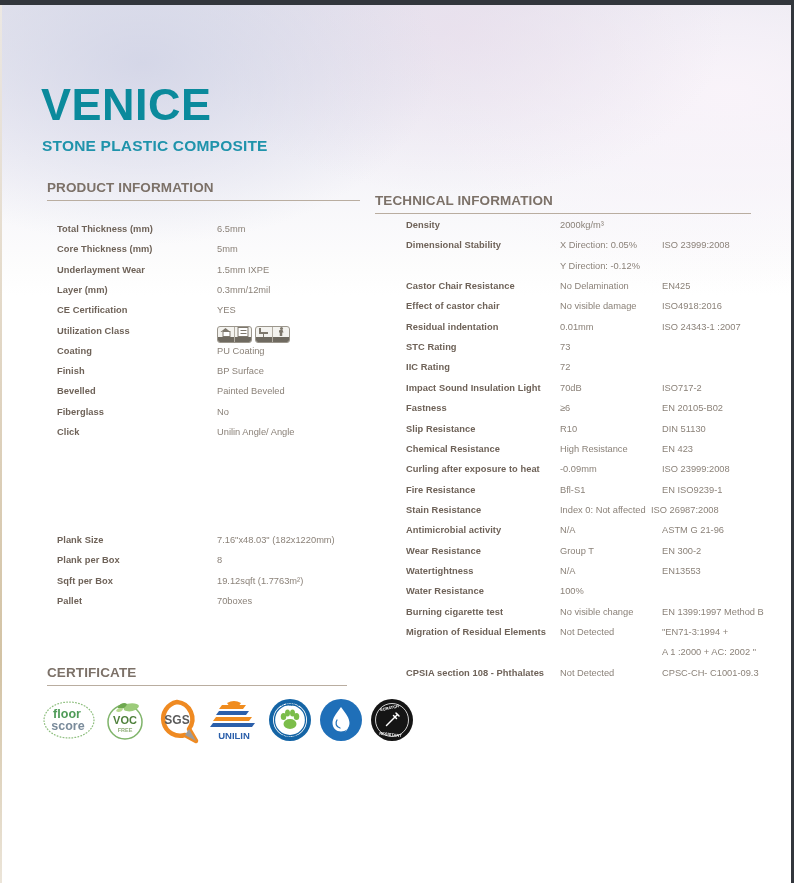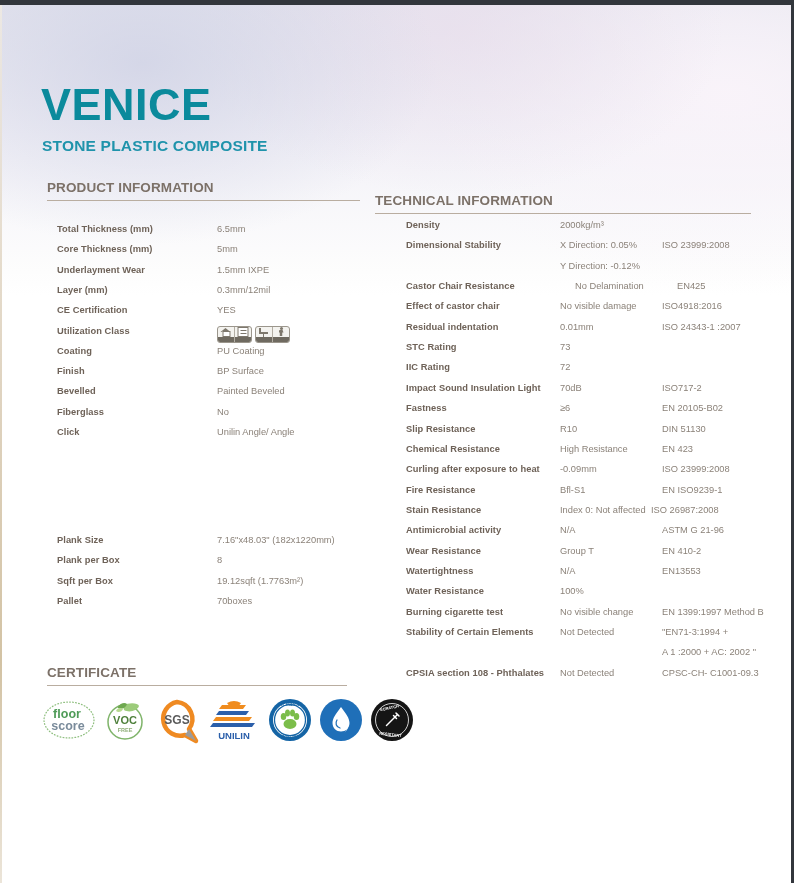--- a/index.html
+++ b/index.html
@@ -306,21 +306,21 @@
           <span class="spec-value" style="width: 102px;">X Direction: 0.05%</span>
           <span class="spec-std">ISO 23999:2008</span>
         </div>
         <div class="spec-row col-tech" style="left: 382px; top: 260.7px; width: 400px;">
           <span class="spec-label" style="width: 154px;"></span>
           <span class="spec-value" style="width: 102px;">Y Direction: -0.12%</span>
           <span class="spec-std"></span>
         </div>
         <div class="spec-row col-tech" style="left: 382px; top: 281.05px; width: 400px;">
           <span class="spec-label" style="width: 154px;">Castor Chair Resistance</span>
-          <span class="spec-value" style="width: 102px; margin-left: 15px;">No Delamination</span>
+          <span class="spec-value" style="width: 102px;">No Delamination</span>
           <span class="spec-std">EN425</span>
         </div>
         <div class="spec-row col-tech" style="left: 382px; top: 301.4px; width: 400px;">
           <span class="spec-label" style="width: 154px;">Effect of castor chair</span>
           <span class="spec-value" style="width: 102px;">No visible damage</span>
           <span class="spec-std">ISO4918:2016</span>
         </div>
         <div class="spec-row col-tech" style="left: 382px; top: 321.75px; width: 400px;">
           <span class="spec-label" style="width: 154px;">Residual indentation</span>
           <span class="spec-value" style="width: 102px;">0.01mm</span>
@@ -372,39 +372,39 @@
           <span class="spec-std">ISO 26987:2008</span>
         </div>
         <div class="spec-row col-tech" style="left: 382px; top: 525.25px; width: 400px;">
           <span class="spec-label" style="width: 154px;">Antimicrobial activity</span>
           <span class="spec-value" style="width: 102px;">N/A</span>
           <span class="spec-std">ASTM G 21-96</span>
         </div>
         <div class="spec-row col-tech" style="left: 382px; top: 545.6px; width: 400px;">
           <span class="spec-label" style="width: 154px;">Wear Resistance</span>
           <span class="spec-value" style="width: 102px;">Group T</span>
-          <span class="spec-std">EN 410-2</span>
+          <span class="spec-std">EN 300-2</span>
         </div>
         <div class="spec-row col-tech" style="left: 382px; top: 565.95px; width: 400px;">
           <span class="spec-label" style="width: 154px;">Watertightness</span>
           <span class="spec-value" style="width: 102px;">N/A</span>
           <span class="spec-std">EN13553</span>
         </div>
         <div class="spec-row col-tech" style="left: 382px; top: 586.3px; width: 400px;">
           <span class="spec-label" style="width: 154px;">Water Resistance</span>
           <span class="spec-value" style="width: 102px;">100%</span>
           <span class="spec-std"></span>
         </div>
         <div class="spec-row col-tech" style="left: 382px; top: 606.65px; width: 400px;">
           <span class="spec-label" style="width: 154px;">Burning cigarette test</span>
           <span class="spec-value" style="width: 102px;">No visible change</span>
           <span class="spec-std">EN 1399:1997 Method B</span>
         </div>
         <div class="spec-row col-tech" style="left: 382px; top: 627px; width: 400px;">
-          <span class="spec-label" style="width: 154px;">Stability of Certain Elements</span>
+          <span class="spec-label" style="width: 154px;">Migration of Residual Elements</span>
           <span class="spec-value" style="width: 102px;">Not Detected</span>
           <span class="spec-std">"EN71-3:1994 +</span>
         </div>
         <div class="spec-row col-tech" style="left: 382px; top: 647.35px; width: 400px;">
           <span class="spec-label" style="width: 154px;"></span>
           <span class="spec-value" style="width: 102px;"></span>
           <span class="spec-std">A 1 :2000 + AC: 2002 "</span>
         </div>
         <div class="spec-row col-tech" style="left: 382px; top: 667.7px; width: 400px;">
           <span class="spec-label" style="width: 154px;">CPSIA section 108 - Phthalates</span>

